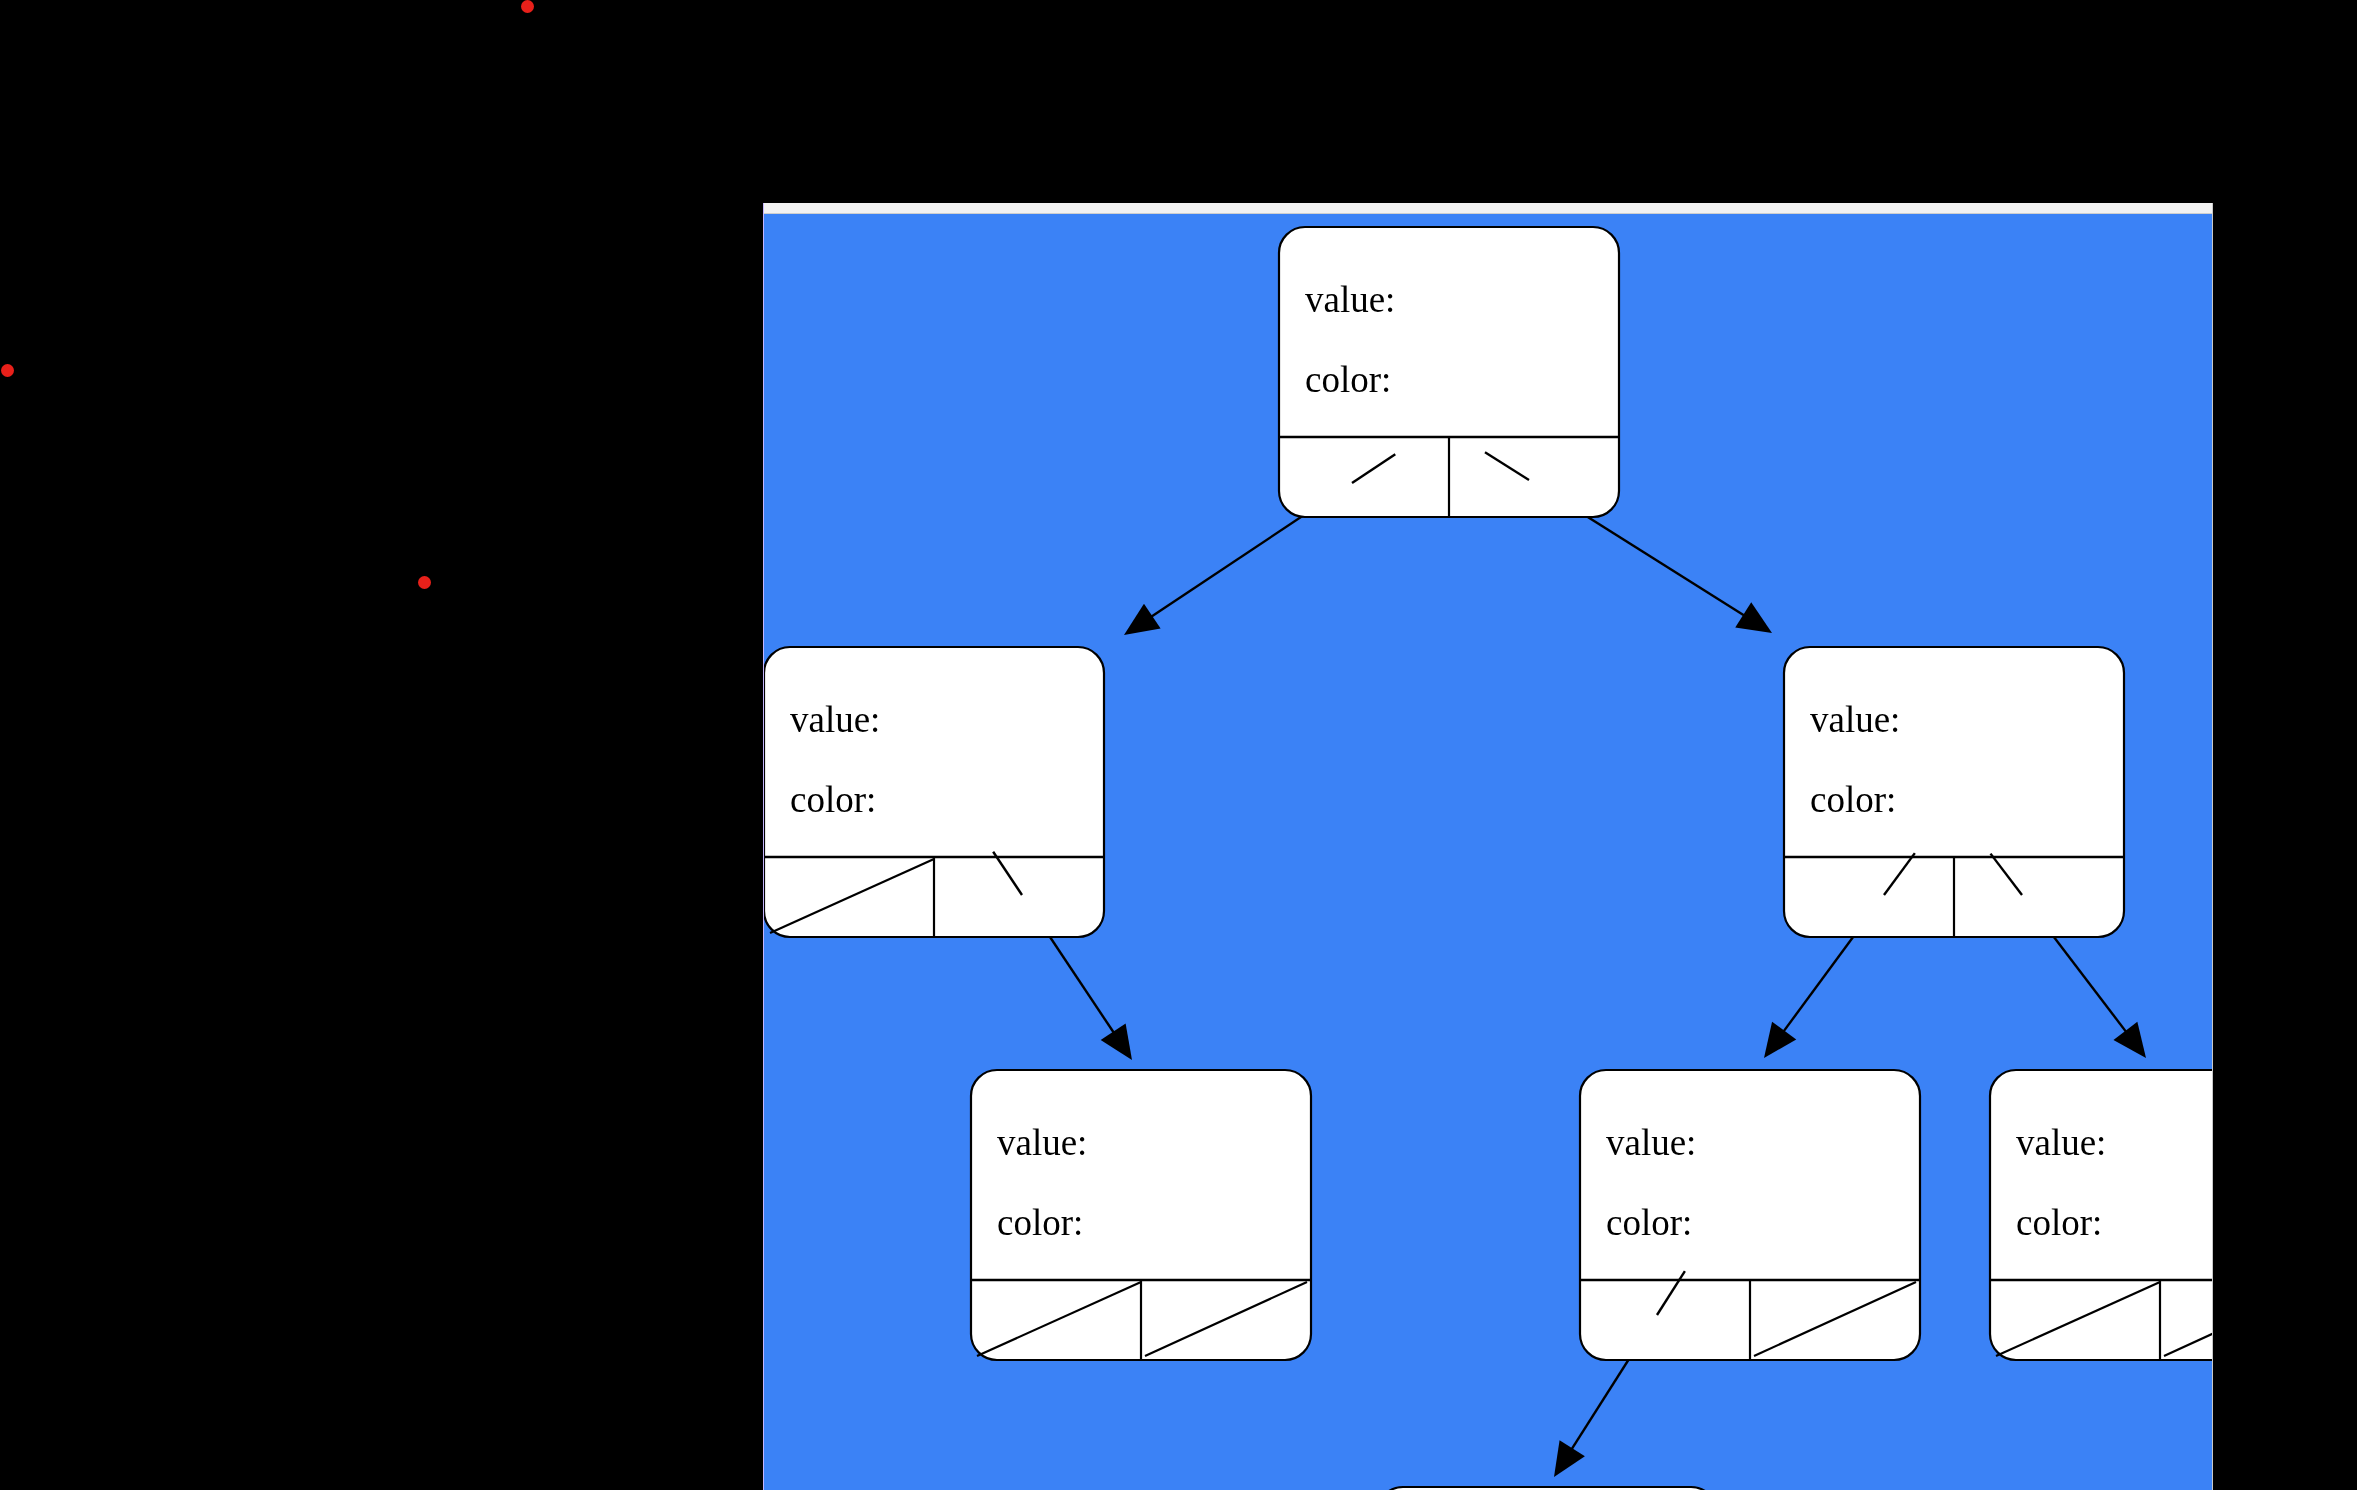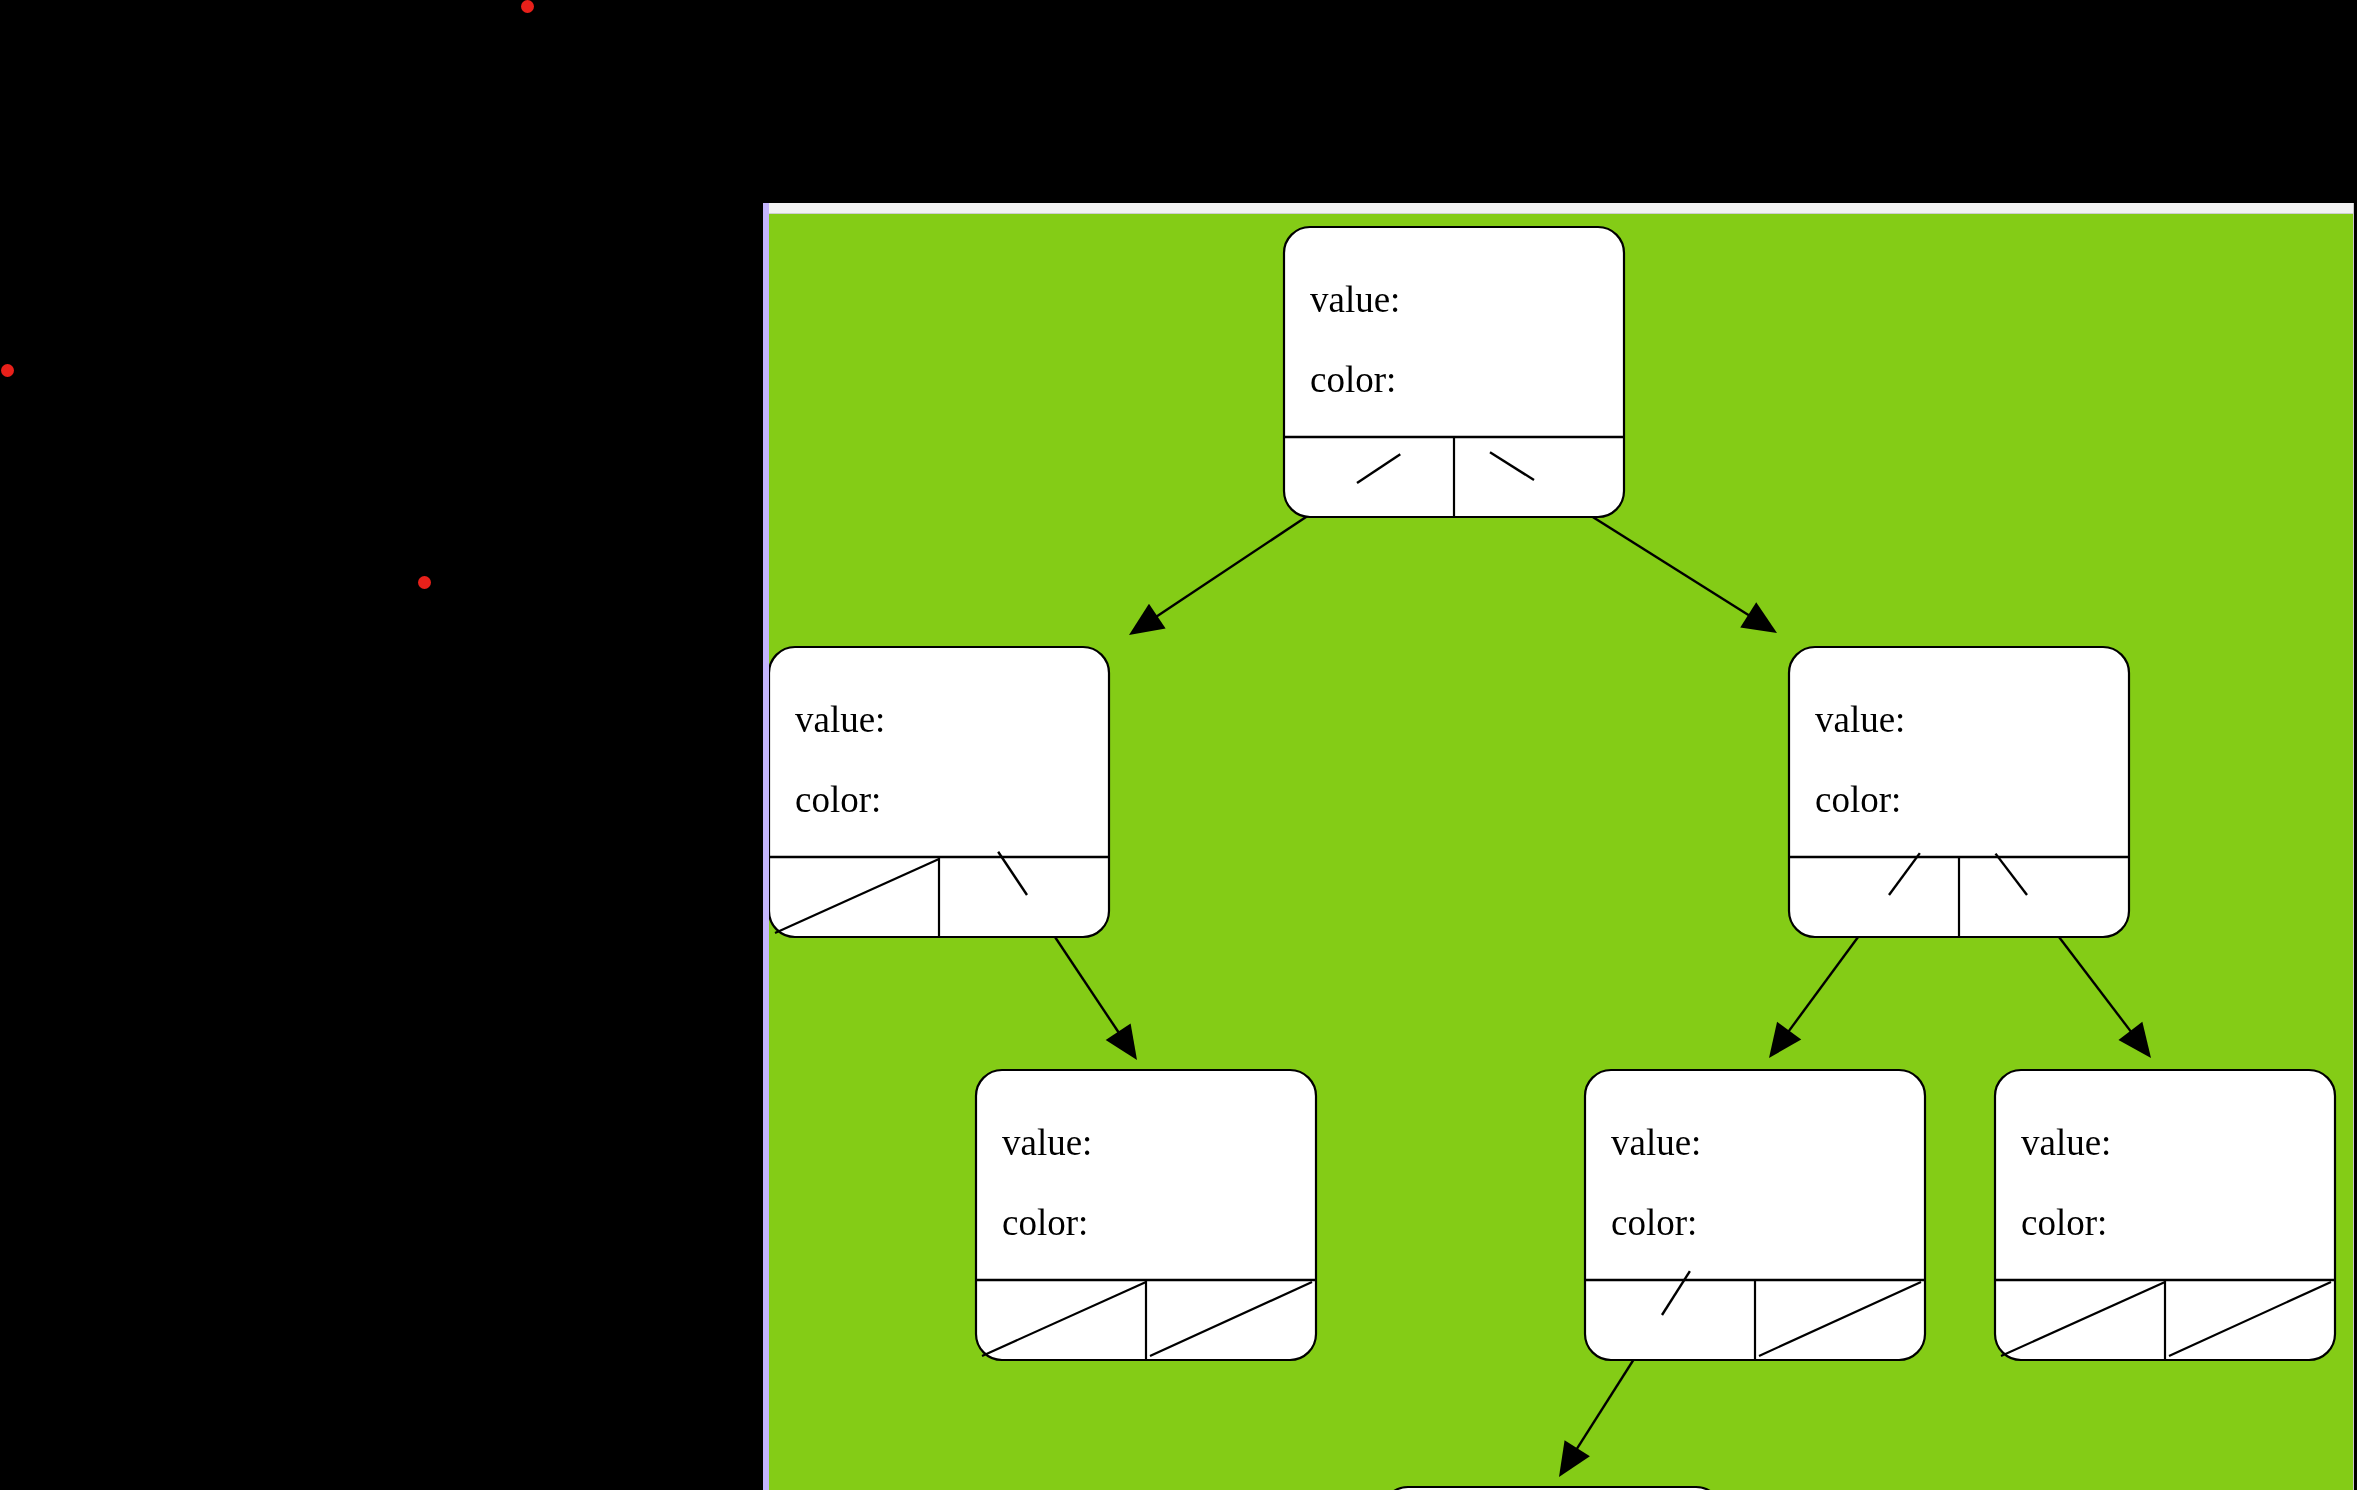--- a/index.html
+++ b/index.html
@@ -32,25 +32,25 @@
     position: absolute;
     width: 13px;
     height: 13px;
     border-radius: 50%;
     background: #e8201a;
   }
   #diagram-panel {
     position: absolute;
     left: 763px;
     top: 203px;
-    width: 1591px;
+    width: 1450px;
     height: 1287px;
-    background: #84cc16;
+    background: #3b82f6;
     box-sizing: border-box;
-    border-left: 6px solid #c4b5fd;
+    border-left: 1px solid #c4b5fd;
     border-right: 1px solid #c8c8c8;
     overflow: hidden;
   }
   .panel-topbar {
     position: absolute;
     left: 0; top: 0;
     width: 100%;
     height: 11px;
     background: #f2f2f2;
     border-bottom: 1px solid #cfcfcf;

